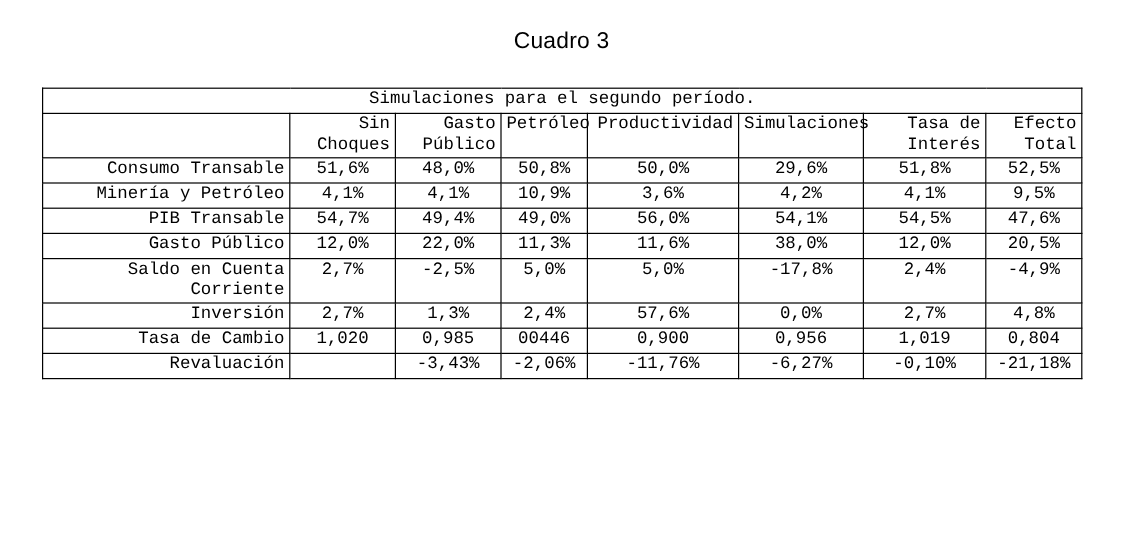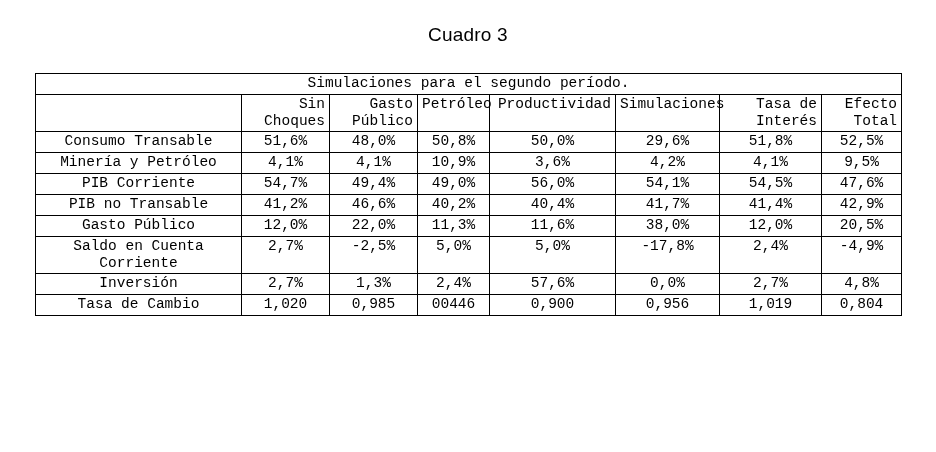--- a/index.html
+++ b/index.html
@@ -44,21 +44,21 @@
     vertical-align: top;
     line-height: 17px;
     height: 18px;
   }
   .caption-cell {
     text-align: center;
     padding-top: 2px;
     padding-bottom: 2px;
   }
   .col-label {
-    text-align: center;
+    text-align: right;
     padding-left: 5px;
   }
   .hdr {
     text-align: right;
     line-height: 17px;
   }
   .num {
     text-align: center;
   }
   .empty {
@@ -124,40 +124,30 @@
         <td class="num">4,1%</td>
         <td class="num">4,1%</td>
         <td class="num">10,9%</td>
         <td class="num">3,6%</td>
         <td class="num">4,2%</td>
         <td class="num">4,1%</td>
         <td class="num">9,5%</td>
       </tr>
 
       <tr>
-        <td class="col-label">PIB Corriente</td>
+        <td class="col-label">PIB Transable</td>
         <td class="num">54,7%</td>
         <td class="num">49,4%</td>
         <td class="num">49,0%</td>
         <td class="num">56,0%</td>
         <td class="num">54,1%</td>
         <td class="num">54,5%</td>
         <td class="num">47,6%</td>
       </tr>
 
-      <tr>
-        <td class="col-label">PIB no Transable</td>
-        <td class="num">41,2%</td>
-        <td class="num">46,6%</td>
-        <td class="num">40,2%</td>
-        <td class="num">40,4%</td>
-        <td class="num">41,7%</td>
-        <td class="num">41,4%</td>
-        <td class="num">42,9%</td>
-      </tr>
 
       <tr>
         <td class="col-label">Gasto Público</td>
         <td class="num">12,0%</td>
         <td class="num">22,0%</td>
         <td class="num">11,3%</td>
         <td class="num">11,6%</td>
         <td class="num">38,0%</td>
         <td class="num">12,0%</td>
         <td class="num">20,5%</td>
@@ -189,15 +179,25 @@
         <td class="col-label">Tasa de Cambio</td>
         <td class="num">1,020</td>
         <td class="num">0,985</td>
         <td class="num">00446</td>
         <td class="num">0,900</td>
         <td class="num">0,956</td>
         <td class="num">1,019</td>
         <td class="num">0,804</td>
       </tr>
 
+      <tr>
+        <td class="col-label">Revaluación</td>
+        <td class="empty"></td>
+        <td class="num">-3,43%</td>
+        <td class="num">-2,06%</td>
+        <td class="num">-11,76%</td>
+        <td class="num">-6,27%</td>
+        <td class="num">-0,10%</td>
+        <td class="num">-21,18%</td>
+      </tr>
     </tbody>
   </table>
 </div>
 
 </body></html>

